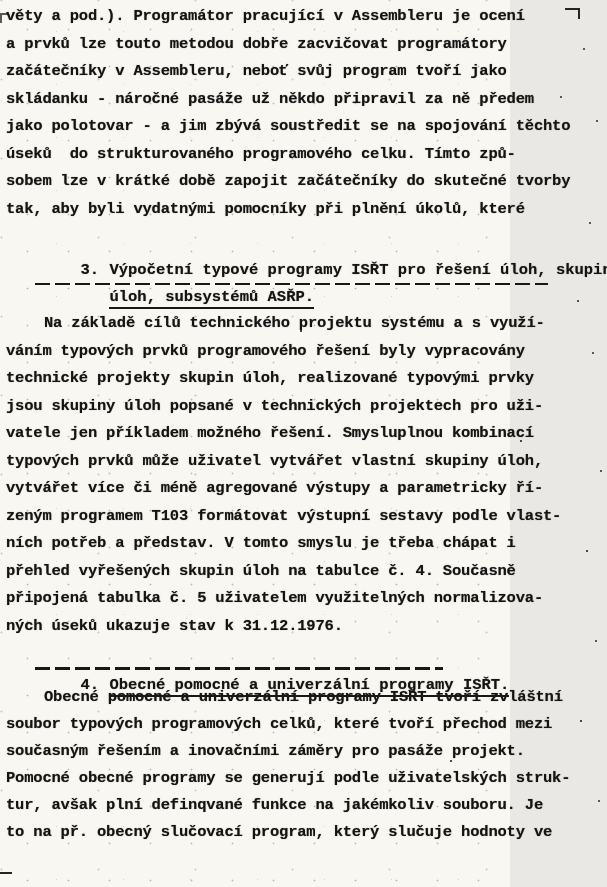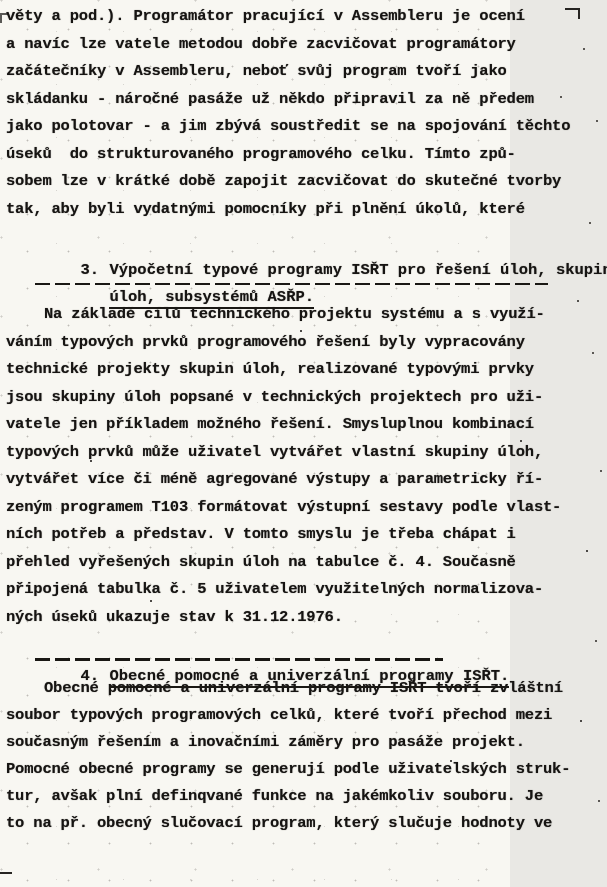--- a/index.html
+++ b/index.html
@@ -32,21 +32,21 @@
          text-shadow:0 0 1px rgba(22,20,18,.55);}
   .h-num{display:inline-block;width:29px;}
   .u-text{border-bottom:2.5px solid #1a1814;padding-bottom:1px;text-align:center;}
   .dash{
     position:absolute;height:2.5px;bottom:1px;
     background:repeating-linear-gradient(90deg,#1a1814 0 15px, transparent 15px 20px);
   }
   .h3 .dash{left:29px;width:513px;bottom:-1px;}
   .h4 .dash{left:29px;width:408px;bottom:2px;}
   .h3{margin-top:6px;}
-  .para2{margin-top:17px;}
+  .para2{margin-top:26px;}
   .h4{margin-top:4px;}
   .para3{margin-top:12px;}
   .para3 .line{height:27px;line-height:27px;}
   .mark{position:absolute;}
   .mark-tr{top:8px;left:565px;width:13px;height:9px;
     border-top:2px solid #262421;border-right:2px solid #262421;}
   .mark-tl{top:13px;left:0;width:6px;height:8px;
     border-top:2px solid rgba(38,36,33,.75);border-left:2px solid rgba(38,36,33,.75);}
   .mark-bl{top:872px;left:0;width:12px;height:2px;background:#262421;}
   .sp{position:absolute;background:#2b2825;border-radius:50%;}
@@ -57,26 +57,26 @@
 <div class="page">
 
   <div class="mark mark-tl"></div>
   <div class="mark mark-tr"></div>
   <div class="mark mark-bl"></div>
 
   <div class="doc">
 
     <div class="para para1">
       <div class="line">věty a pod.). Programátor pracující v Assembleru je ocení</div>
-      <div class="line">a navíc lze vatele metodou dobře zacvičovat programátory</div>
+      <div class="line">a prvků lze touto metodou dobře zacvičovat programátory</div>
       <div class="line">začátečníky v Assembleru, neboť svůj program tvoří jako</div>
       <div class="line">skládanku - náročné pasáže už někdo připravil za ně předem</div>
       <div class="line">jako polotovar - a jim zbývá soustředit se na spojování těchto</div>
       <div class="line">úseků  do strukturovaného programového celku. Tímto způ-</div>
-      <div class="line">sobem lze v krátké době zapojit zacvičovat do skutečné tvorby</div>
+      <div class="line">sobem lze v krátké době zapojit začátečníky do skutečné tvorby</div>
       <div class="line">tak, aby byli vydatnými pomocníky při plnění úkolů, které</div>
     </div>
 
     <div class="heading h3">
       <div class="h-row">
         <span class="h-num">3.</span><span class="h-text">Výpočetní typové programy ISŘT pro řešení úloh, skupin</span>
       </div>
       <div class="h-row">
         <span class="h-num"></span><span class="h-text u-text">úloh, subsystémů ASŘP.</span>
         <span class="dash"></span>

